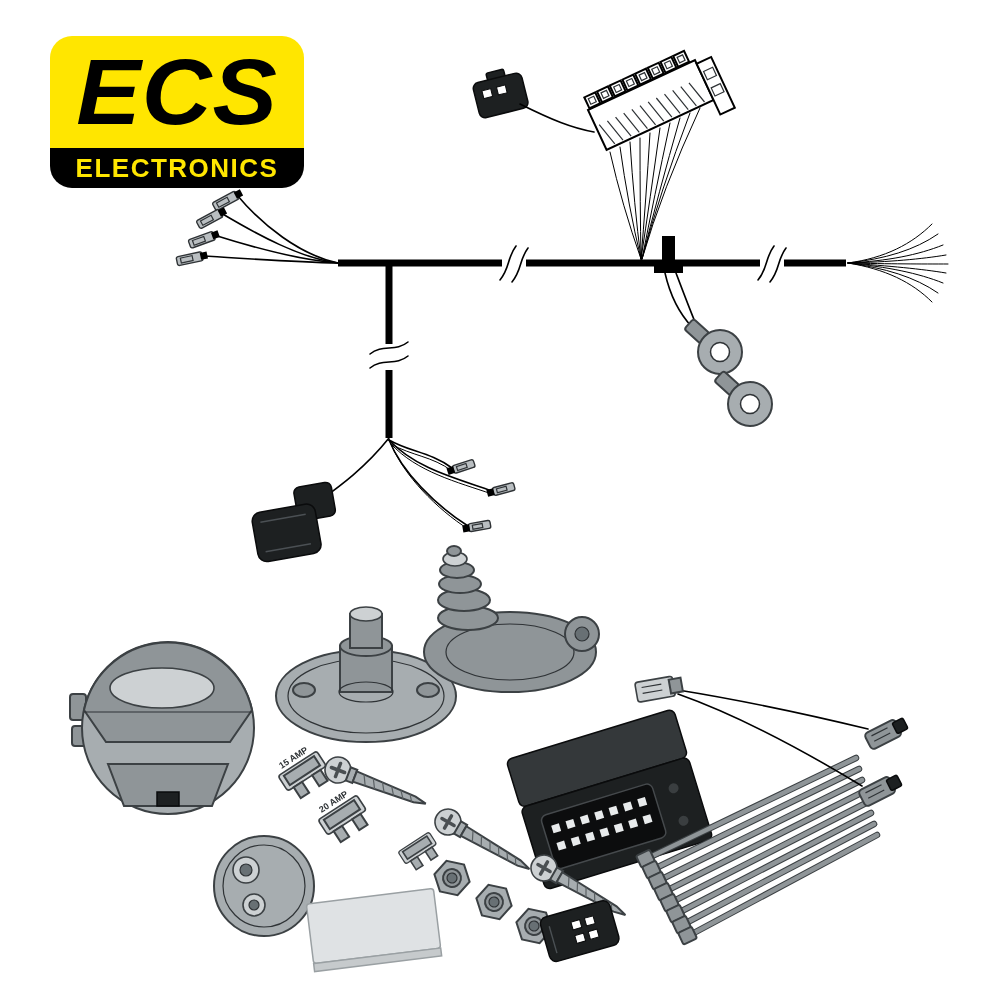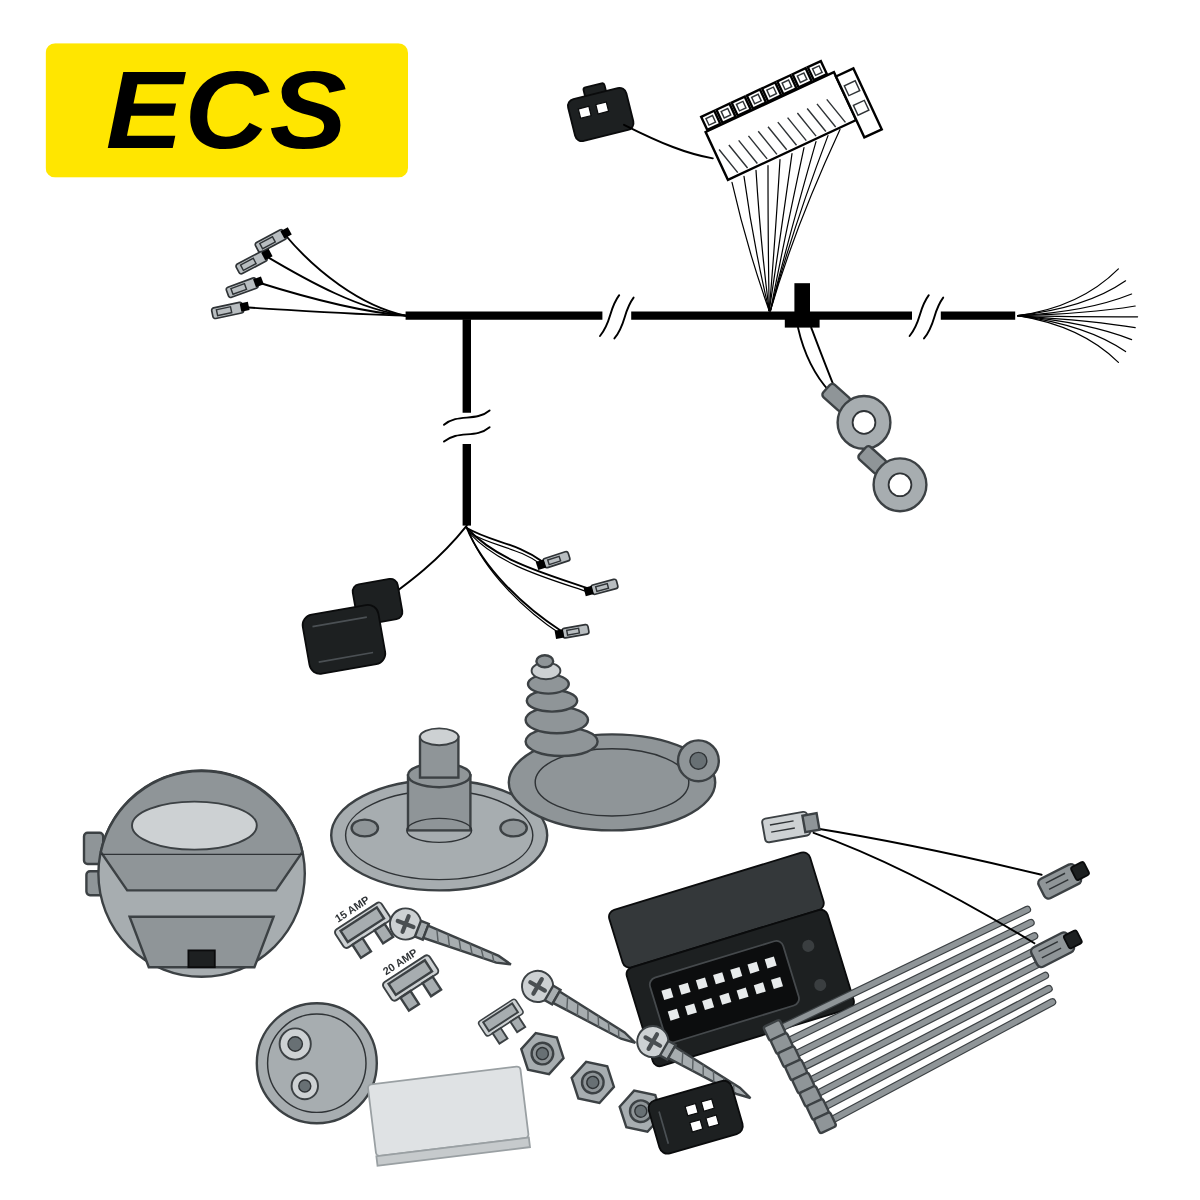--- a/index.html
+++ b/index.html
@@ -1,20 +1,20 @@
 <!DOCTYPE html>
 <html style="--bg: #ffffff; --brand-yellow: #ffe600; --ink: #000000; --metal: #b9bec1; --part-grey: #a7adb0; --part-grey-dark: #8f9598; --part-grey-light: #cdd1d3; --part-edge: #3c4144; --module-black: #1d2021;"><head>
 <meta charset="utf-8">
 <style>
   html,body{margin:0;padding:0;background:#fff;}
   body{width:1000px;height:1000px;overflow:hidden;font-family:"Liberation Sans",sans-serif;}
   .canvas{position:relative;width:1000px;height:1000px;background:var(--bg,#ffffff);}
 
   
-  .logo{position:absolute;left:38px;top:36px;width:302px;border-radius:8px;overflow:hidden;}
+  .logo{position:absolute;left:50px;top:36px;width:254px;border-radius:22px;overflow:hidden;}
   .logo-yellow{background:var(--brand-yellow,#ffe600);height:112px;display:flex;align-items:center;justify-content:center;}
   .logo-ecs{font-weight:bold;font-style:italic;font-size:92px;line-height:1;color:var(--ink,#000);letter-spacing:1px;transform:scaleX(1.05);}
   .logo-black{background:var(--ink,#000);height:40px;display:flex;align-items:center;justify-content:center;}
   .logo-sub{color:var(--brand-yellow,#ffe600);font-weight:bold;font-size:26px;letter-spacing:1.5px;}
 
   
   svg.art{position:absolute;left:0;top:0;width:1000px;height:1000px;}
   .wire{fill:none;stroke:var(--ink,#000);stroke-width:1.6;stroke-linecap:round;}
   .wire2{fill:none;stroke:var(--ink,#000);stroke-width:1;stroke-linecap:round;}
   .trunk{fill:none;stroke:var(--ink,#000);stroke-width:7;}
@@ -40,20 +40,23 @@
 </style>
 </head>
 <body>
 
 <div class="canvas">
 
   <div class="logo">
     <div class="logo-yellow">
       <span class="logo-ecs">ECS</span>
     </div>
+    <div class="logo-black">
+      <span class="logo-sub">ELECTRONICS</span>
+    </div>
   </div>
 
   <svg class="art" viewBox="0 0 1000 1000">
     <defs>
       <g id="screw">
         <circle class="greyl" r="13"></circle>
         <path class="phil" d="M-7,0 H7 M0,-7 V7"></path>
         <rect class="grey" x="11" y="-7" width="7" height="14"></rect>
         <path class="grey" d="M18,-5.5 L82,-3 L94,0 L82,3 L18,5.5 Z"></path>
         <path class="thread" d="M26,-5 l5,10 M36,-4.7 l5,9.4 M46,-4.4 l5,8.8 M56,-4 l5,8 M66,-3.6 l5,7.2 M76,-3.2 l4,6.4"></path>

